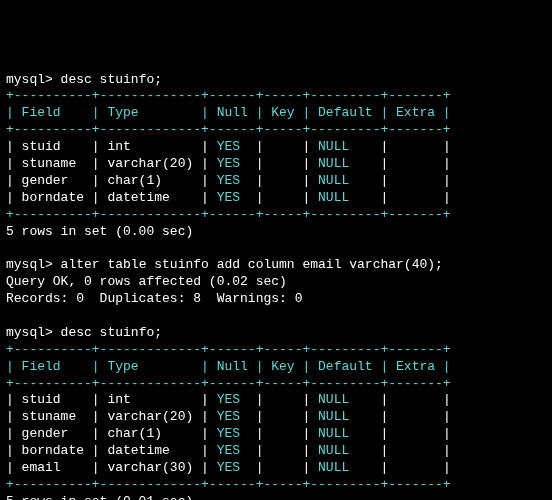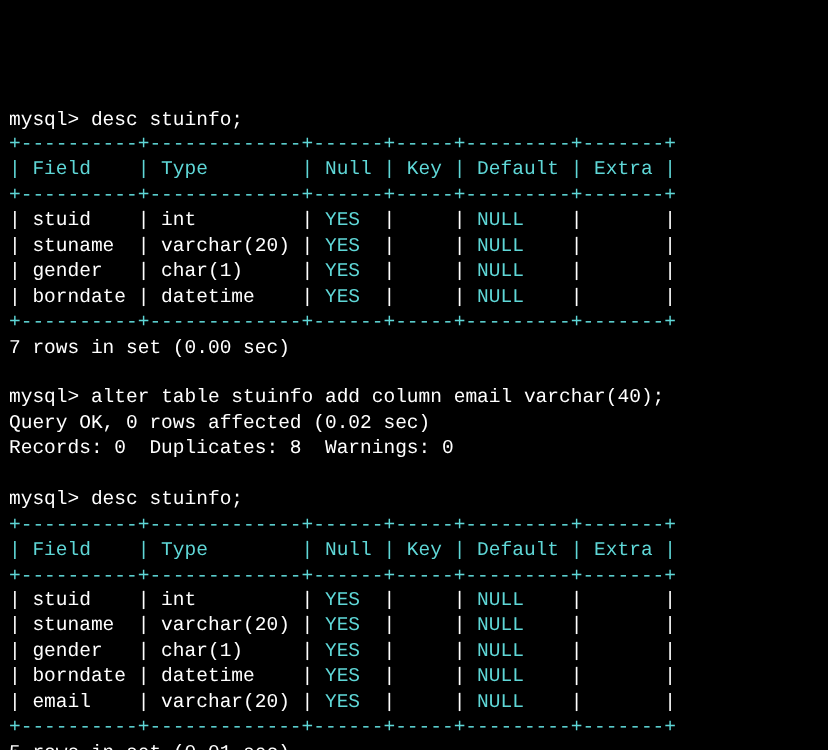--- a/index.html
+++ b/index.html
@@ -30,32 +30,32 @@
 
 <span>mysql&gt;</span><span> desc stuinfo;</span>
 <span class="cyan">+----------+-------------+------+-----+---------+-------+</span>
 <span class="cyan">| Field    | Type        | Null | Key | Default | Extra |</span>
 <span class="cyan">+----------+-------------+------+-----+---------+-------+</span>
 <span>| stuid    | int         | </span><span class="cyan">YES</span><span>  |     | </span><span class="cyan">NULL</span><span>    |       |</span>
 <span>| stuname  | varchar(20) | </span><span class="cyan">YES</span><span>  |     | </span><span class="cyan">NULL</span><span>    |       |</span>
 <span>| gender   | char(1)     | </span><span class="cyan">YES</span><span>  |     | </span><span class="cyan">NULL</span><span>    |       |</span>
 <span>| borndate | datetime    | </span><span class="cyan">YES</span><span>  |     | </span><span class="cyan">NULL</span><span>    |       |</span>
 <span class="cyan">+----------+-------------+------+-----+---------+-------+</span>
-<span>7 rows in set (0.00 sec)</span>
+<span>5 rows in set (0.00 sec)</span>
 
 <span>mysql&gt;</span><span> alter table stuinfo add column email varchar(40);</span>
 <span>Query OK, 0 rows affected (0.02 sec)</span>
 <span>Records: 0  Duplicates: 8  Warnings: 0</span>
 
 <span>mysql&gt;</span><span> desc stuinfo;</span>
 <span class="cyan">+----------+-------------+------+-----+---------+-------+</span>
 <span class="cyan">| Field    | Type        | Null | Key | Default | Extra |</span>
 <span class="cyan">+----------+-------------+------+-----+---------+-------+</span>
 <span>| stuid    | int         | </span><span class="cyan">YES</span><span>  |     | </span><span class="cyan">NULL</span><span>    |       |</span>
 <span>| stuname  | varchar(20) | </span><span class="cyan">YES</span><span>  |     | </span><span class="cyan">NULL</span><span>    |       |</span>
 <span>| gender   | char(1)     | </span><span class="cyan">YES</span><span>  |     | </span><span class="cyan">NULL</span><span>    |       |</span>
 <span>| borndate | datetime    | </span><span class="cyan">YES</span><span>  |     | </span><span class="cyan">NULL</span><span>    |       |</span>
-<span>| email    | varchar(20) | </span><span class="cyan">YES</span><span>  |     | </span><span class="cyan">NULL</span><span>    |       |</span>
+<span>| email    | varchar(30) | </span><span class="cyan">YES</span><span>  |     | </span><span class="cyan">NULL</span><span>    |       |</span>
 <span class="cyan">+----------+-------------+------+-----+---------+-------+</span>
 <span>5 rows in set (0.01 sec)</span>
 
 
 
 
 </body></html>

